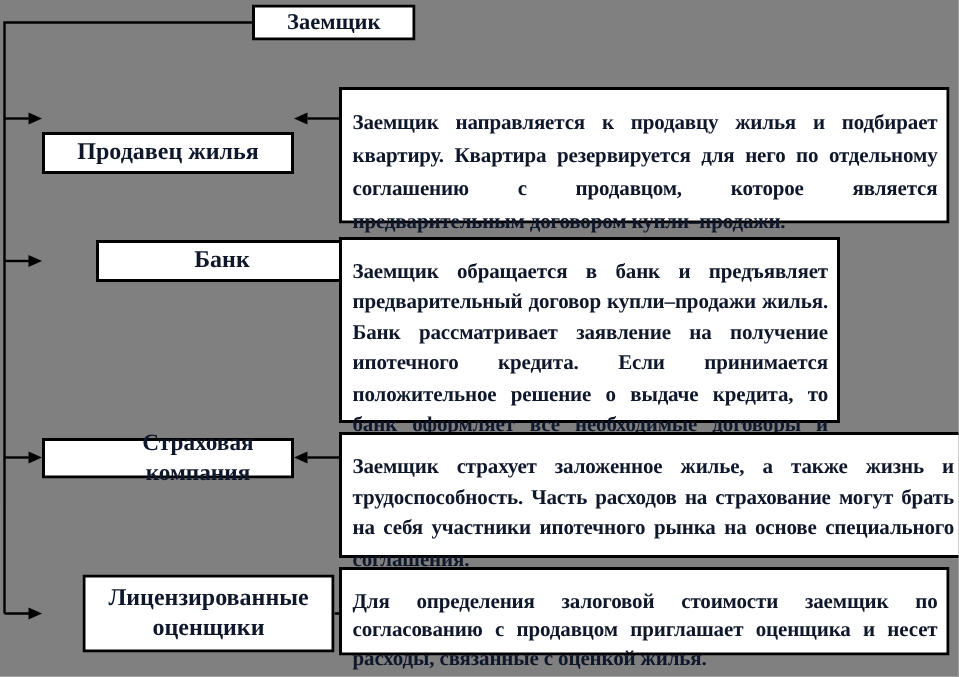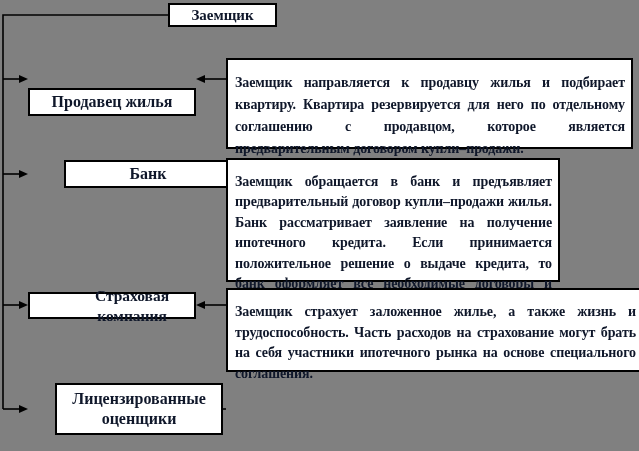--- a/index.html
+++ b/index.html
@@ -98,14 +98,15 @@
   <div class="box entity root-box">Заемщик</div>
 
   <div class="box entity e1">Продавец жилья</div>
   <div class="box entity e2">Банк</div>
   <div class="box entity e3">Страховая компания</div>
   <div class="box entity e4">Лицензированные оценщики</div>
 
   <div class="box desc d1">Заемщик направляется к продавцу жилья и подбирает квартиру. Квартира резервируется для него по отдельному соглашению с продавцом, которое является предварительным договором купли–продажи.</div>
   <div class="box desc d2">Заемщик обращается в банк и предъявляет предварительный договор купли–продажи жилья. Банк рассматривает заявление на получение ипотечного кредита. Если принимается положительное решение о выдаче кредита, то банк оформляет все необходимые договоры и другие документы.</div>
   <div class="box desc d3">Заемщик страхует заложенное жилье, а также жизнь и трудоспособность. Часть расходов на страхование могут брать на себя участники ипотечного рынка на основе специального соглашения.</div>
+  <div class="box desc d4">Для определения залоговой стоимости заемщик по согласованию с продавцом приглашает оценщика и несет расходы, связанные с оценкой жилья.</div>
 
 </div>
 
 </body></html>

